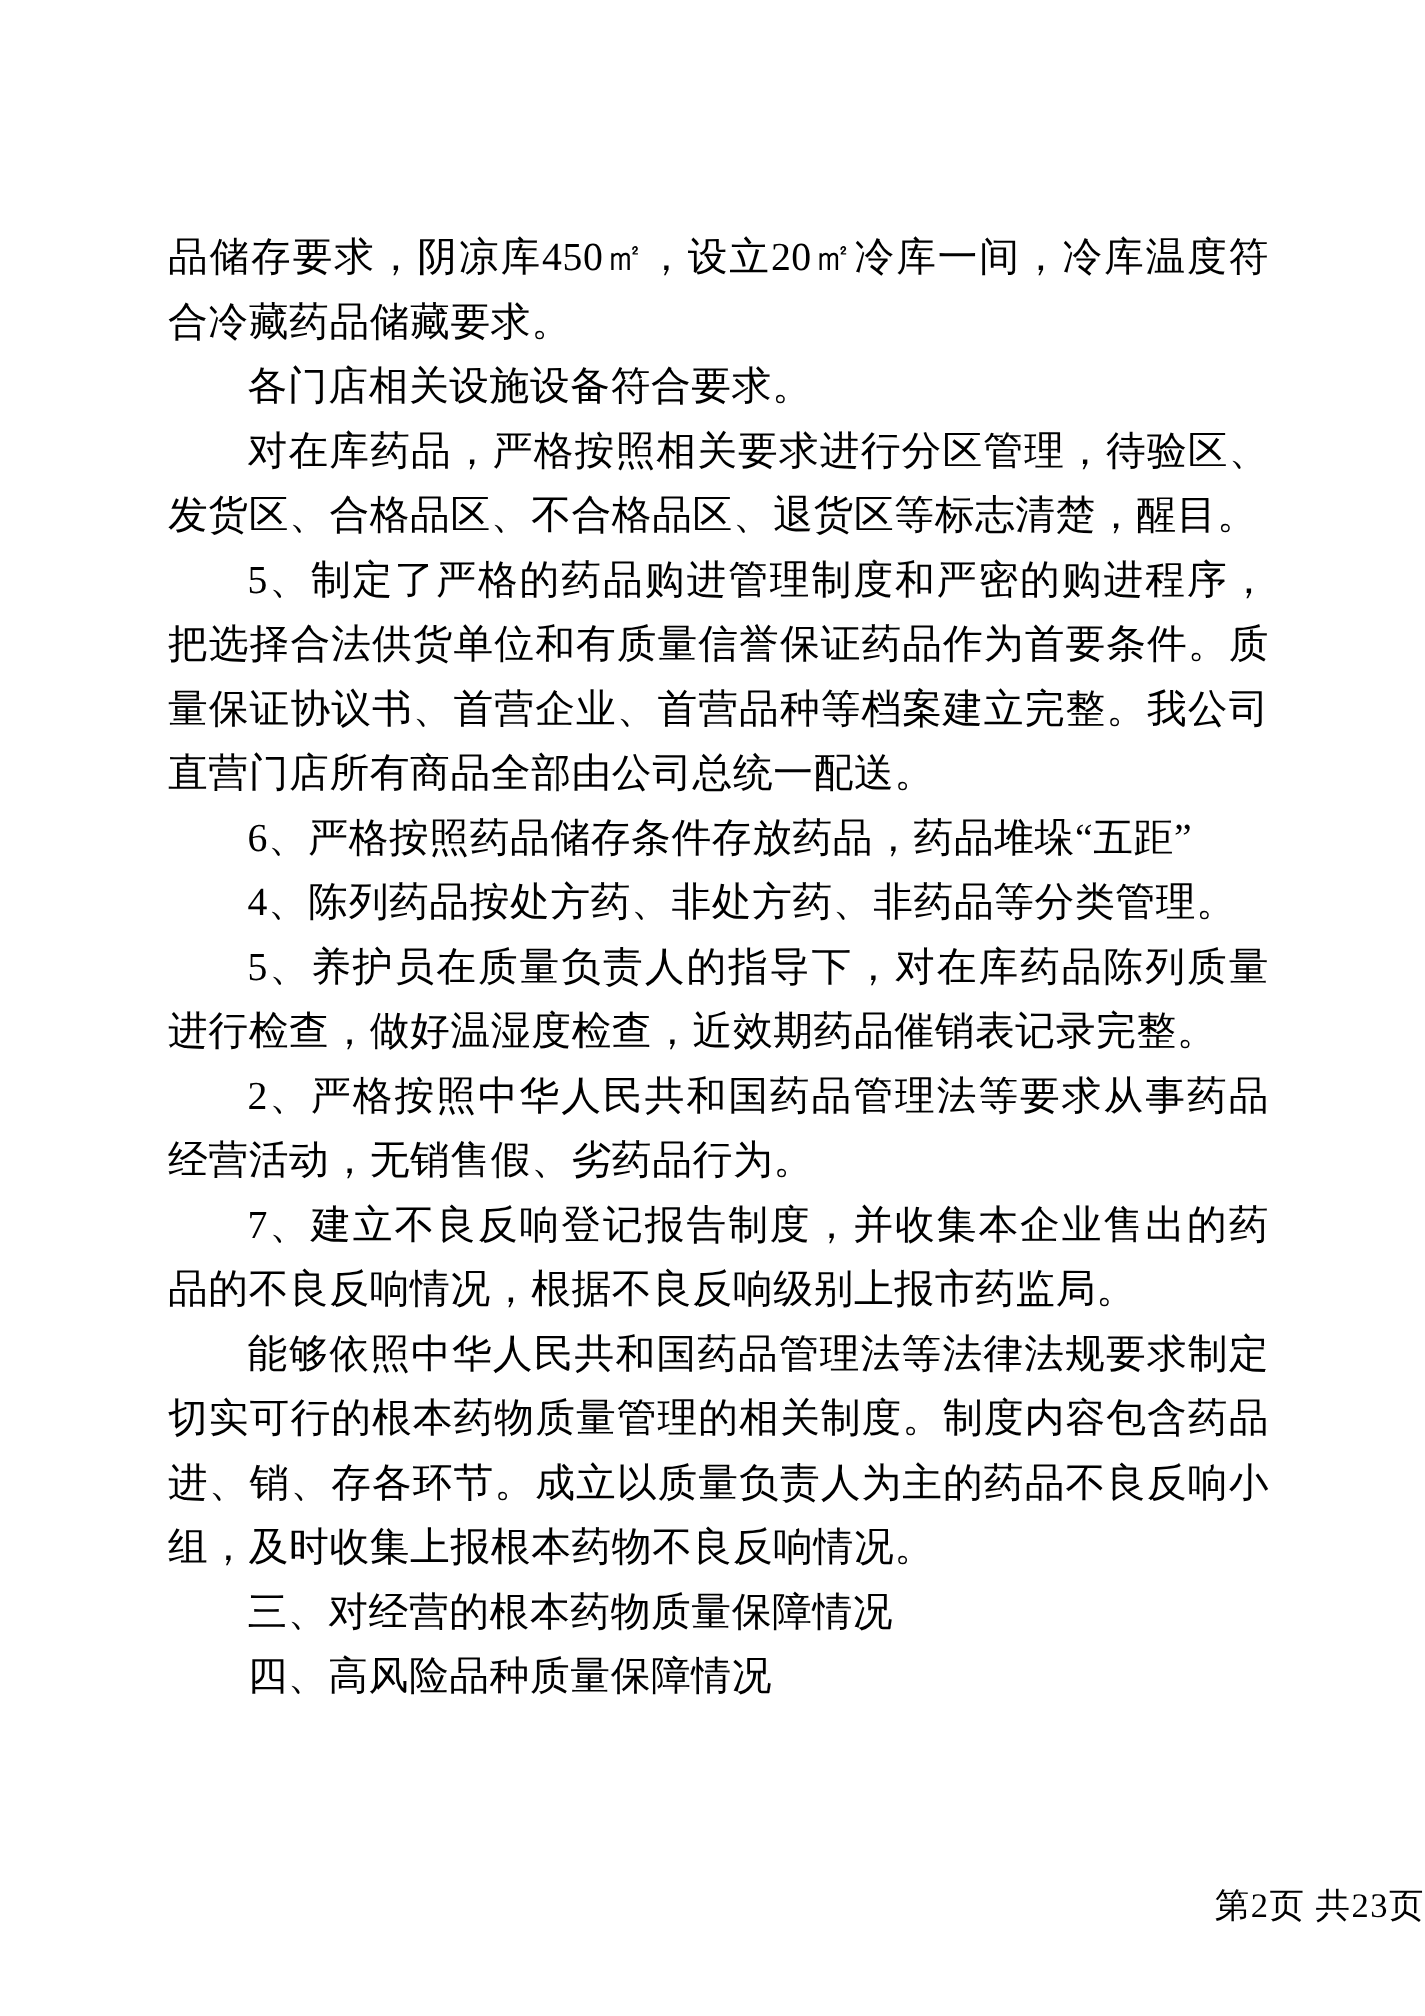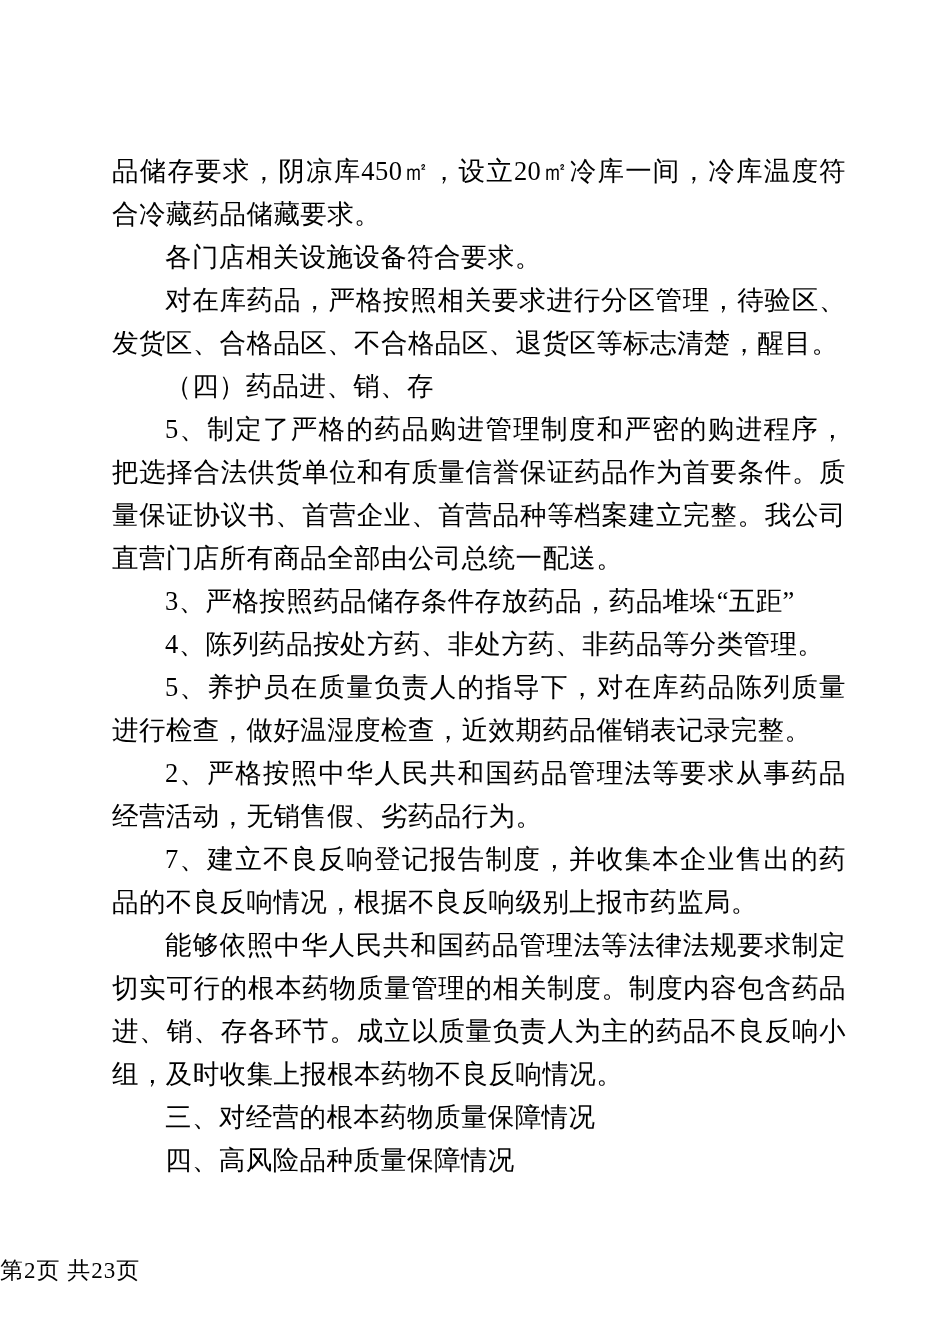--- a/index.html
+++ b/index.html
@@ -37,38 +37,37 @@
     white-space: normal;
   }
   .para.noindent {
     text-indent: 0;
   }
   .footer {
     position: absolute;
     left: 0;
     right: 0;
     bottom: 58px;
-    text-align: left;
+    text-align: right;
     font-size: 23px;
     font-family: "Liberation Serif", "DejaVu Serif", serif;
     letter-spacing: 1px;
     color: #000000;
   }
 </style>
 </head>
 <body>
 
 <div class="page">
   <div class="body-text">
     <p class="para noindent">品储存要求，阴凉库450㎡，设立20㎡冷库一间，冷库温度符合冷藏药品储藏要求。</p>
     <p class="para">各门店相关设施设备符合要求。</p>
     <p class="para">对在库药品，严格按照相关要求进行分区管理，待验区、发货区、合格品区、不合格品区、退货区等标志清楚，醒目。</p>
-    <p class="para">（四）药品进、销、存</p>
     <p class="para">5、制定了严格的药品购进管理制度和严密的购进程序，把选择合法供货单位和有质量信誉保证药品作为首要条件。质量保证协议书、首营企业、首营品种等档案建立完整。我公司直营门店所有商品全部由公司总统一配送。</p>
-    <p class="para">3、严格按照药品储存条件存放药品，药品堆垛“五距”</p>
+    <p class="para">6、严格按照药品储存条件存放药品，药品堆垛“五距”</p>
     <p class="para">4、陈列药品按处方药、非处方药、非药品等分类管理。</p>
     <p class="para">5、养护员在质量负责人的指导下，对在库药品陈列质量进行检查，做好温湿度检查，近效期药品催销表记录完整。</p>
     <p class="para">2、严格按照中华人民共和国药品管理法等要求从事药品经营活动，无销售假、劣药品行为。</p>
     <p class="para">7、建立不良反响登记报告制度，并收集本企业售出的药品的不良反响情况，根据不良反响级别上报市药监局。</p>
     <p class="para">能够依照中华人民共和国药品管理法等法律法规要求制定切实可行的根本药物质量管理的相关制度。制度内容包含药品进、销、存各环节。成立以质量负责人为主的药品不良反响小组，及时收集上报根本药物不良反响情况。</p>
     <p class="para">三、对经营的根本药物质量保障情况</p>
     <p class="para">四、高风险品种质量保障情况</p>
 
   </div>
   <div class="footer">第2页 共23页</div>

